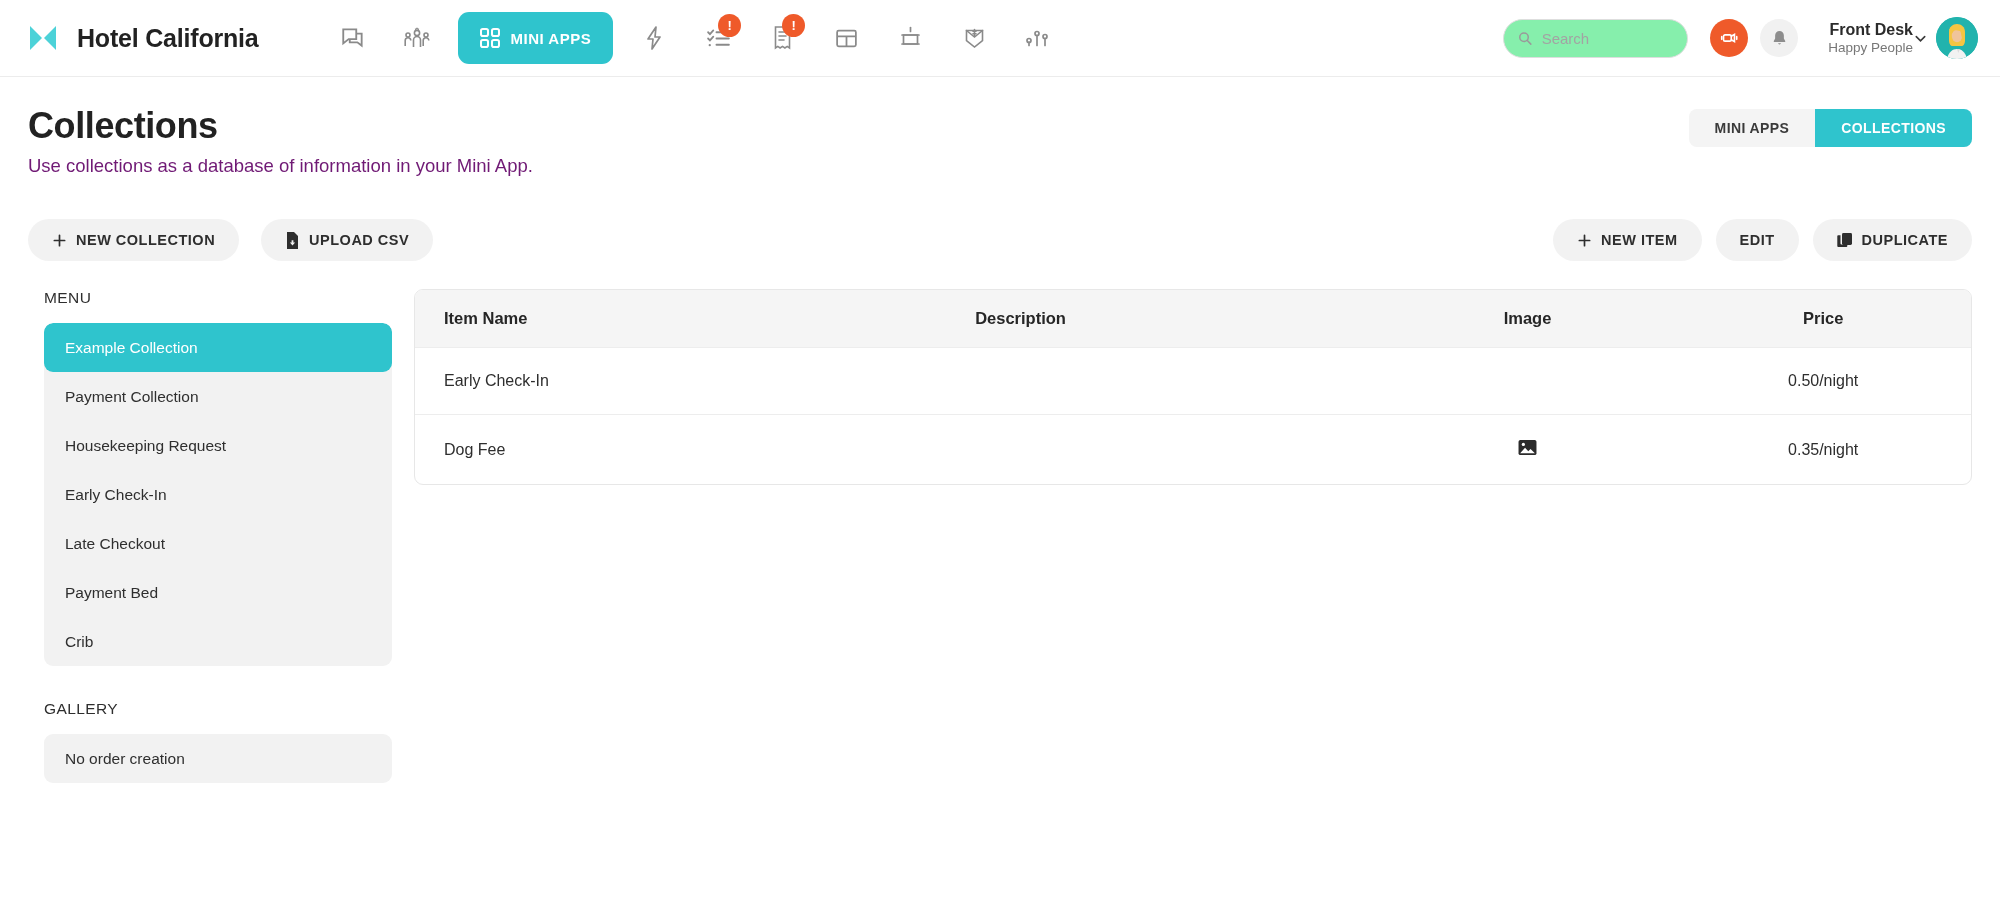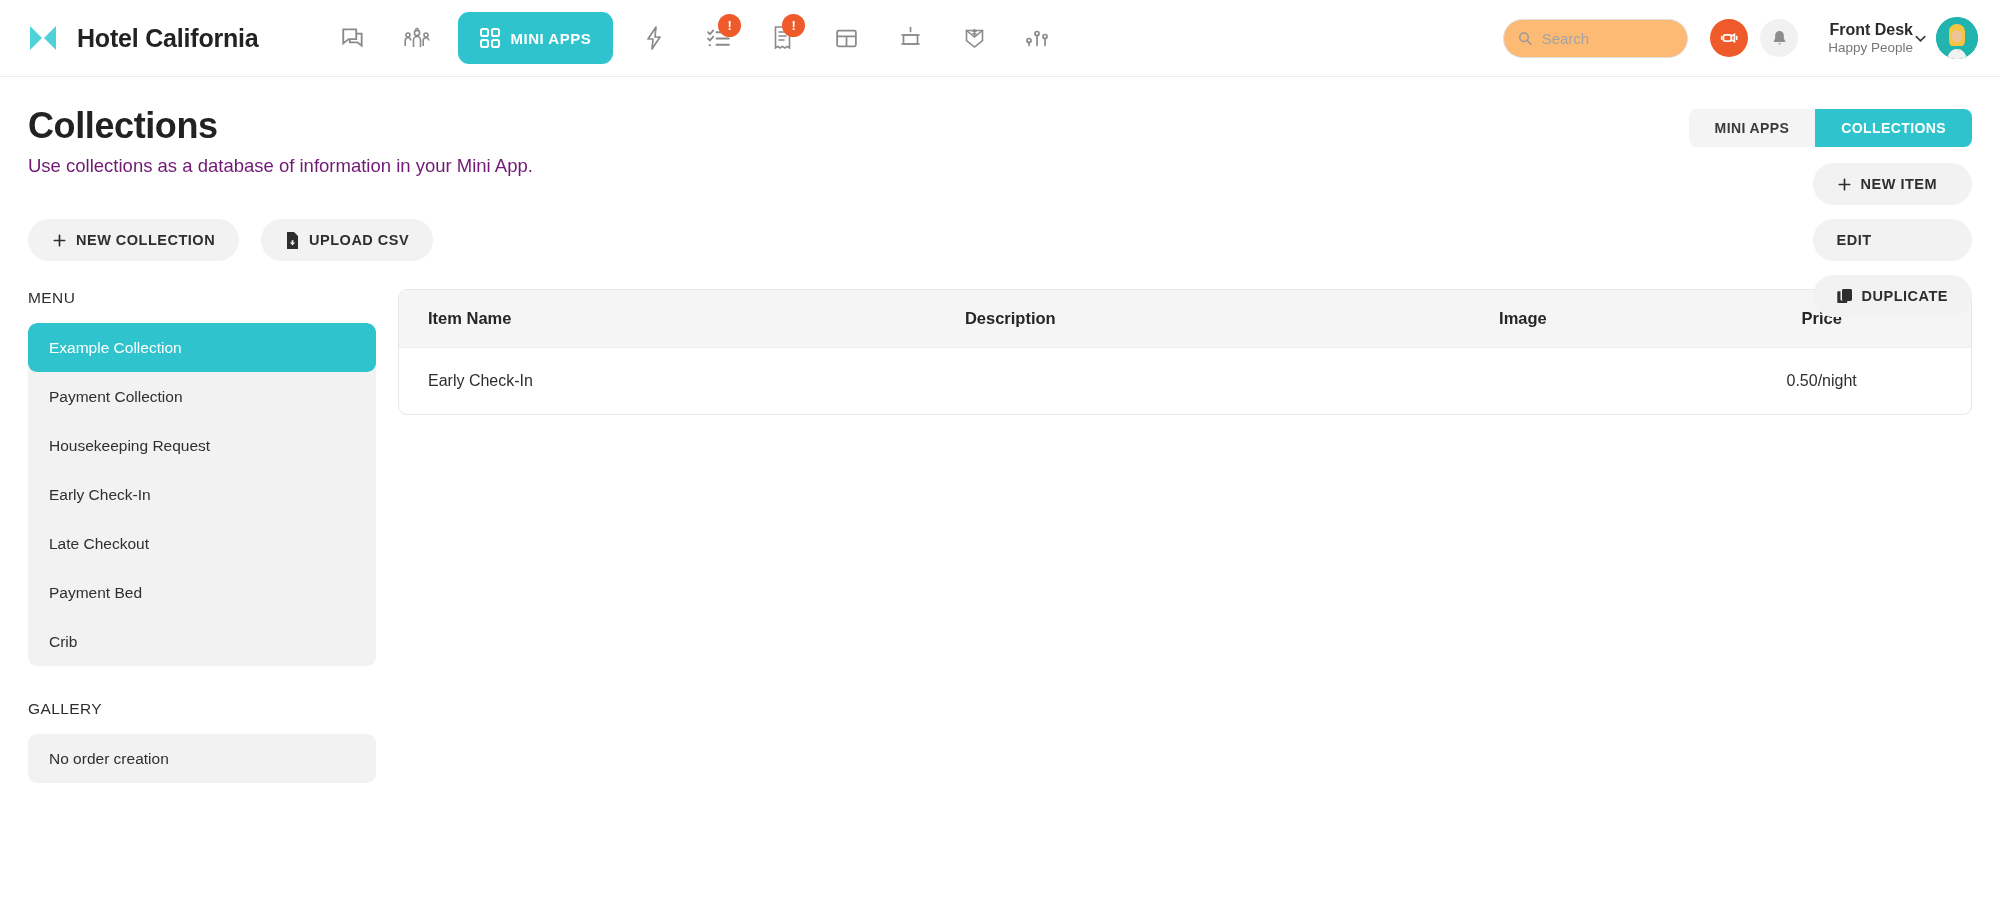--- a/index.html
+++ b/index.html
@@ -89,21 +89,21 @@
   }
   .search-box {
     width: 185px;
     height: 39px;
     border: 1px solid #dedede;
     border-radius: 20px;
     display: flex;
     align-items: center;
     padding: 0 14px;
     gap: 9px;
-    background: #fdba74;
+    background: #86efac;
     cursor: text;
   }
   .search-box input {
     border: none;
     outline: none;
     font-size: 15px;
     color: #6a6a6a;
     font-family: "Liberation Sans", sans-serif;
     background: transparent;
     width: 100%;
@@ -199,30 +199,30 @@
     gap: 9px;
     font-size: 14.5px;
     font-weight: bold;
     letter-spacing: 0.5px;
     color: #2e2e2e;
     cursor: pointer;
     font-family: "Liberation Sans", sans-serif;
     white-space: nowrap;
   }
   .left-actions { display: flex; gap: 22px; }
-  .right-actions { display: flex; gap: 14px; margin-left: auto; flex-direction: column; }
+  .right-actions { display: flex; gap: 14px; margin-left: auto; }
 
   
   .content {
     display: flex;
     padding: 28px 28px 0 28px;
     gap: 22px;
     align-items: flex-start;
   }
-  .sidebar { width: 348px; flex: 0 0 348px; }
+  .sidebar { width: 348px; flex: 0 0 348px; margin-left: 16px; }
   .side-label {
     font-size: 15.5px;
     letter-spacing: 0.4px;
     color: #2e2e2e;
     margin-bottom: 16px;
   }
   .side-label.second { margin-top: 34px; }
   .side-group {
     background: #f2f2f2;
     border-radius: 9px;
@@ -508,16 +508,30 @@
           <th class="col-price">Price</th>
         </tr>
       </thead>
       <tbody>
         <tr>
           <td class="col-name">Early Check-In</td>
           <td class="col-desc"></td>
           <td class="col-img"></td>
           <td class="col-price">0.50/night</td>
         </tr>
+        <tr>
+          <td class="col-name">Dog Fee</td>
+          <td class="col-desc"></td>
+          <td class="col-img">
+            <span class="img-chip">
+              <svg width="19" height="17" viewBox="0 0 20 18" fill="#2b2b2b">
+                <rect x="0.5" y="1" width="19" height="16" rx="2"></rect>
+                <circle cx="5.6" cy="5.8" r="1.7" fill="#fff"></circle>
+                <path d="M2.2 15.2l5.2-6 3.4 3.9 2.4-2.6 4.6 4.7z" fill="#fff"></path>
+              </svg>
+            </span>
+          </td>
+          <td class="col-price">0.35/night</td>
+        </tr>
       </tbody>
     </table>
   </div>
 </div>
 
 </body></html>

